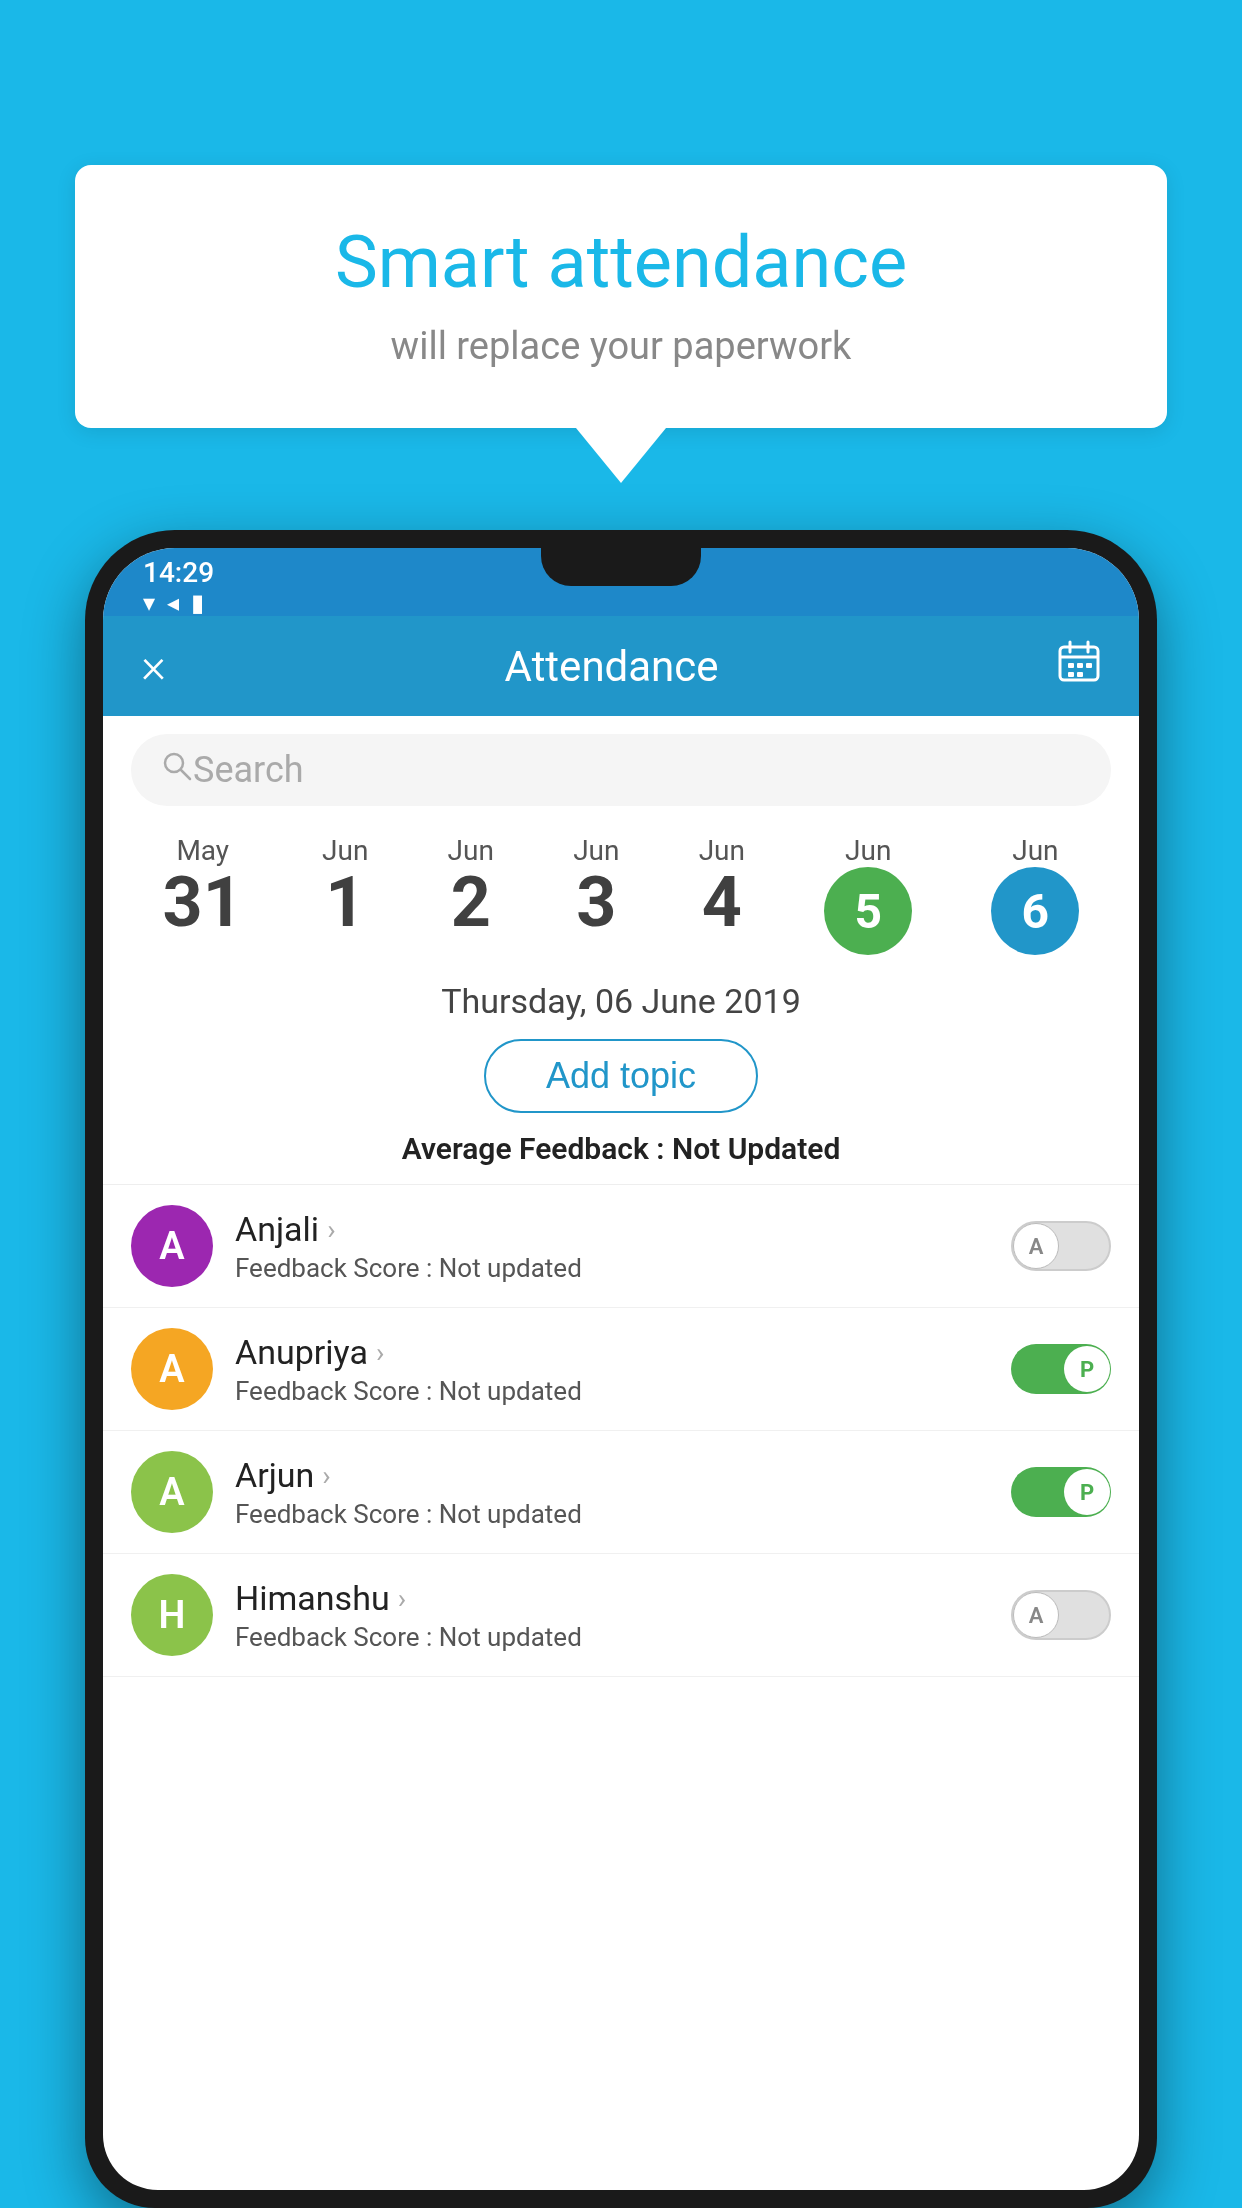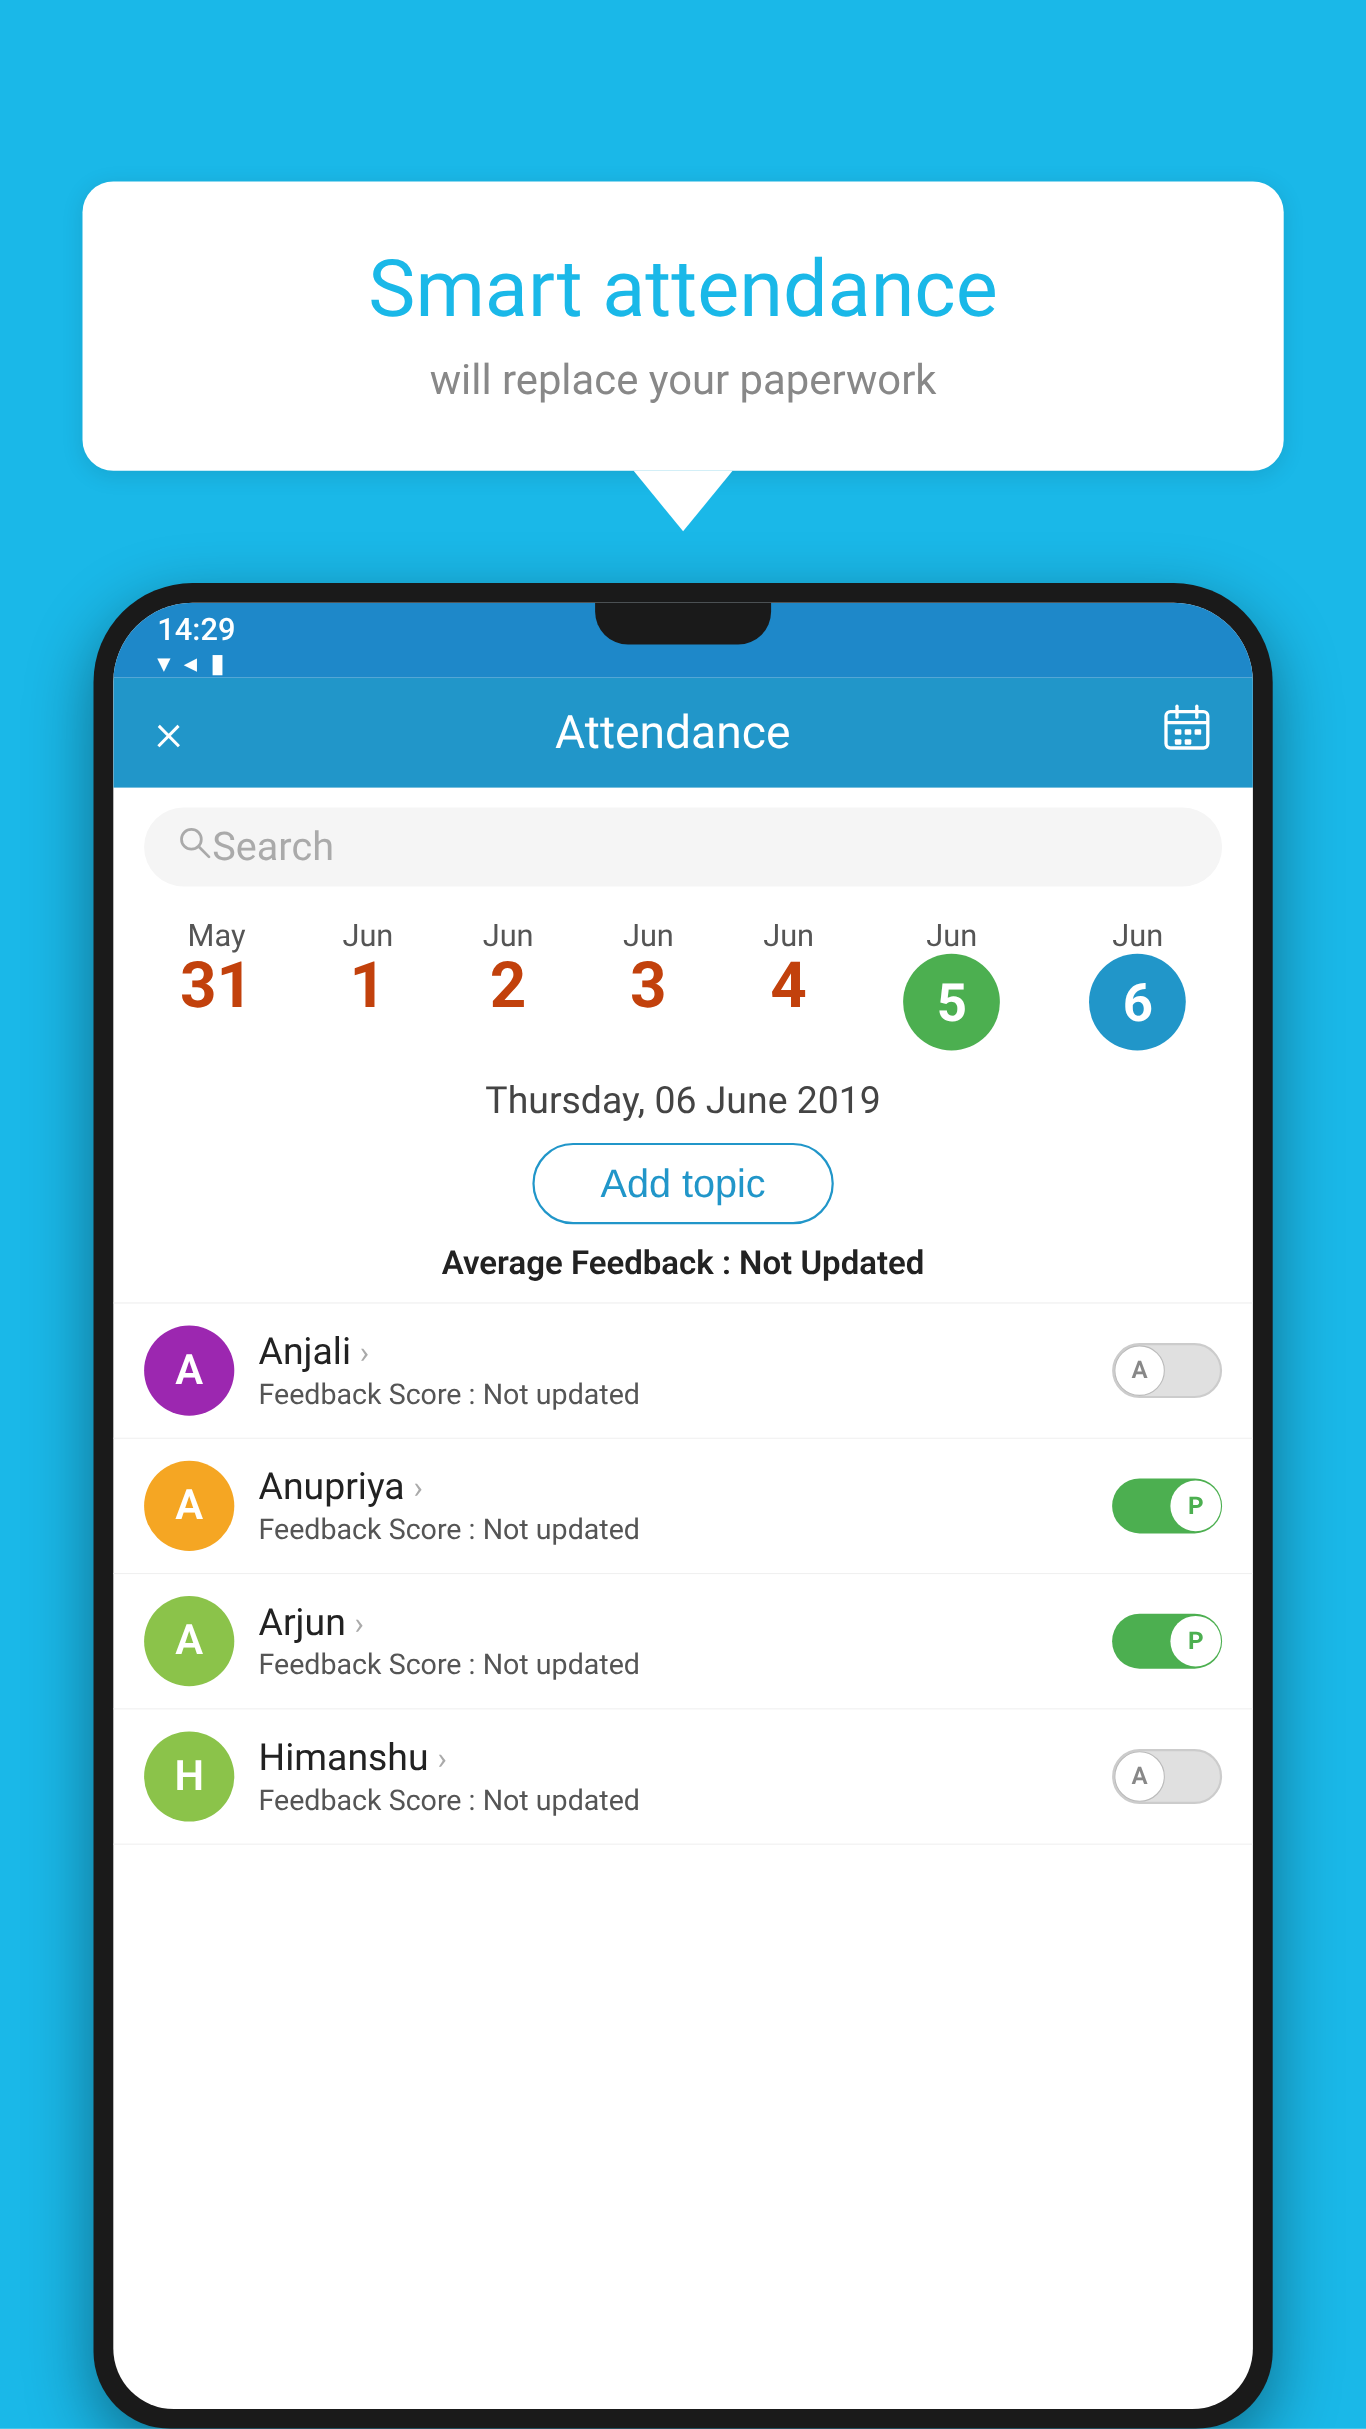--- a/index.html
+++ b/index.html
@@ -14,21 +14,21 @@
 
     
     .speech-bubble-container {
       position: absolute;
       top: 165px;
       left: 75px;
       right: 75px;
     }
     .speech-bubble {
       background: white;
-      border-radius: 28px;
+      border-radius: 16px;
       padding: 55px 60px 60px 60px;
       text-align: center;
       box-shadow: 0 4px 20px rgba(0,0,0,0.1);
     }
     .speech-bubble-title {
       color: #1ab8e8;
       font-size: 72px;
       font-weight: 400;
       line-height: 1.2;
       margin-bottom: 18px;
@@ -168,23 +168,23 @@
       flex-direction: column;
       align-items: center;
       gap: 0;
     }
     .date-month {
       font-size: 28px;
       color: #555;
       font-weight: 400;
     }
     .date-day {
-      font-size: 58px;
+      font-size: 70px;
       font-weight: 700;
-      color: #c2410c;
+      color: #404040;
       line-height: 1;
     }
     .date-circle-green {
       width: 88px;
       height: 88px;
       border-radius: 50%;
       background: #4caf50;
       display: flex;
       align-items: center;
       justify-content: center;

